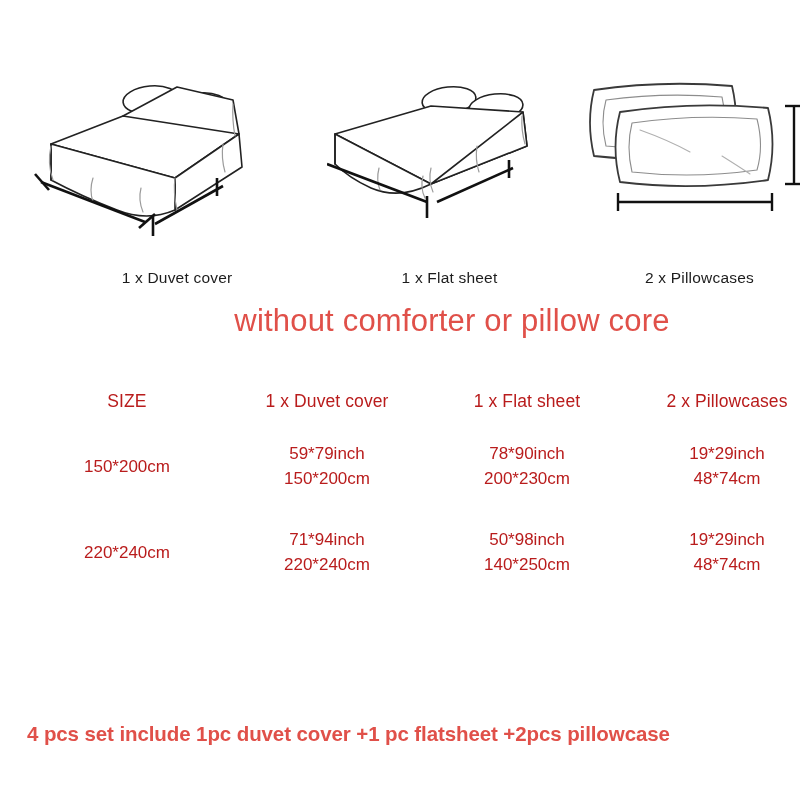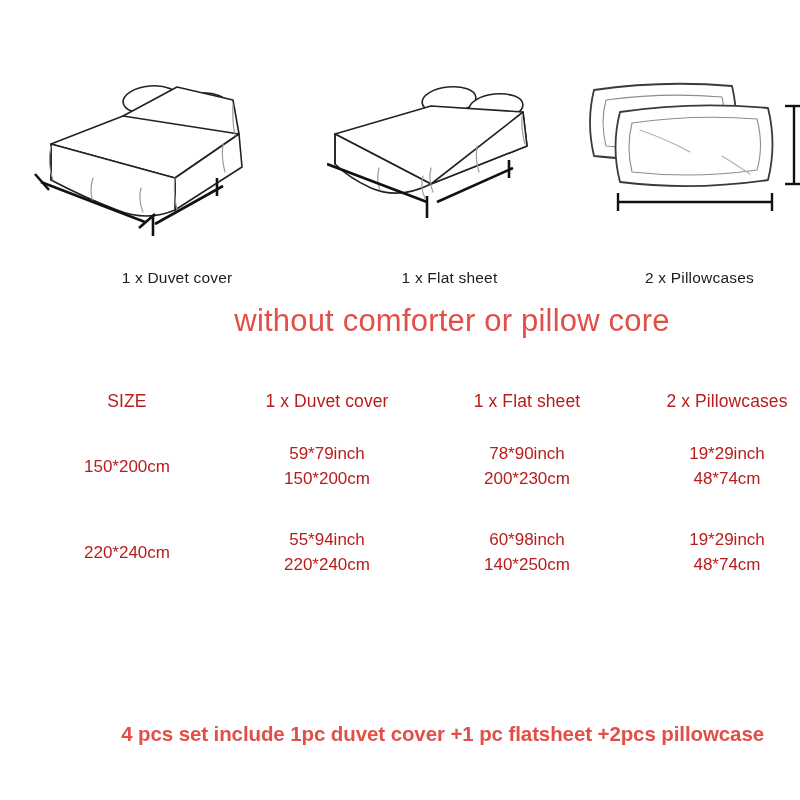--- a/index.html
+++ b/index.html
@@ -108,21 +108,21 @@
     line-height: 1.45;
   }
   .cell-line { display: block; white-space: nowrap; }
 
   
   .footnote {
     position: absolute;
     top: 722px;
     left: 0;
     width: 737px;
-    text-align: right;
+    text-align: left;
     font-size: 20.5px;
     color: #e05049;
     font-weight: bold;
     letter-spacing: -0.1px;
     white-space: nowrap;
     font-family: "Liberation Sans", sans-serif;
   }
 </style>
 </head>
 <body>
@@ -263,25 +263,25 @@
           <span class="cell-line">200*230cm</span>
         </td>
         <td>
           <span class="cell-line">19*29inch</span>
           <span class="cell-line">48*74cm</span>
         </td>
       </tr>
       <tr>
         <td>220*240cm</td>
         <td>
-          <span class="cell-line">55*94inch</span>
+          <span class="cell-line">71*94inch</span>
           <span class="cell-line">220*240cm</span>
         </td>
         <td>
-          <span class="cell-line">60*98inch</span>
+          <span class="cell-line">50*98inch</span>
           <span class="cell-line">140*250cm</span>
         </td>
         <td>
           <span class="cell-line">19*29inch</span>
           <span class="cell-line">48*74cm</span>
         </td>
       </tr>
     </tbody>
   </table>
 

